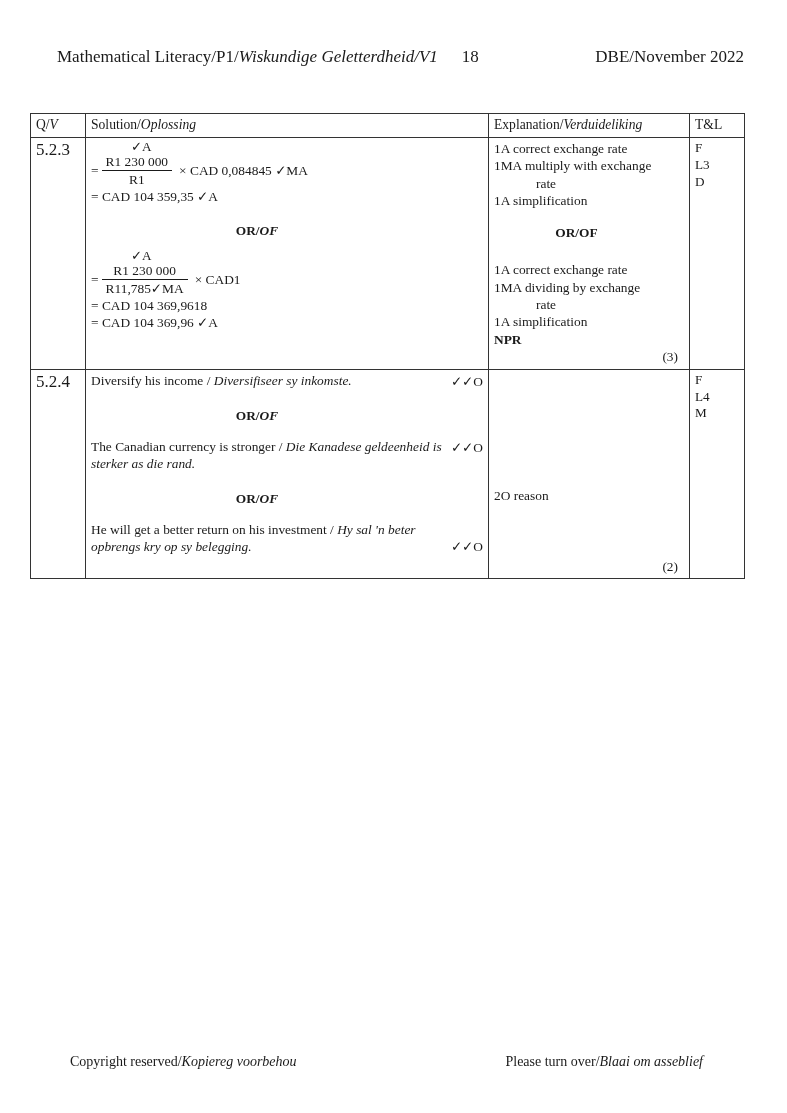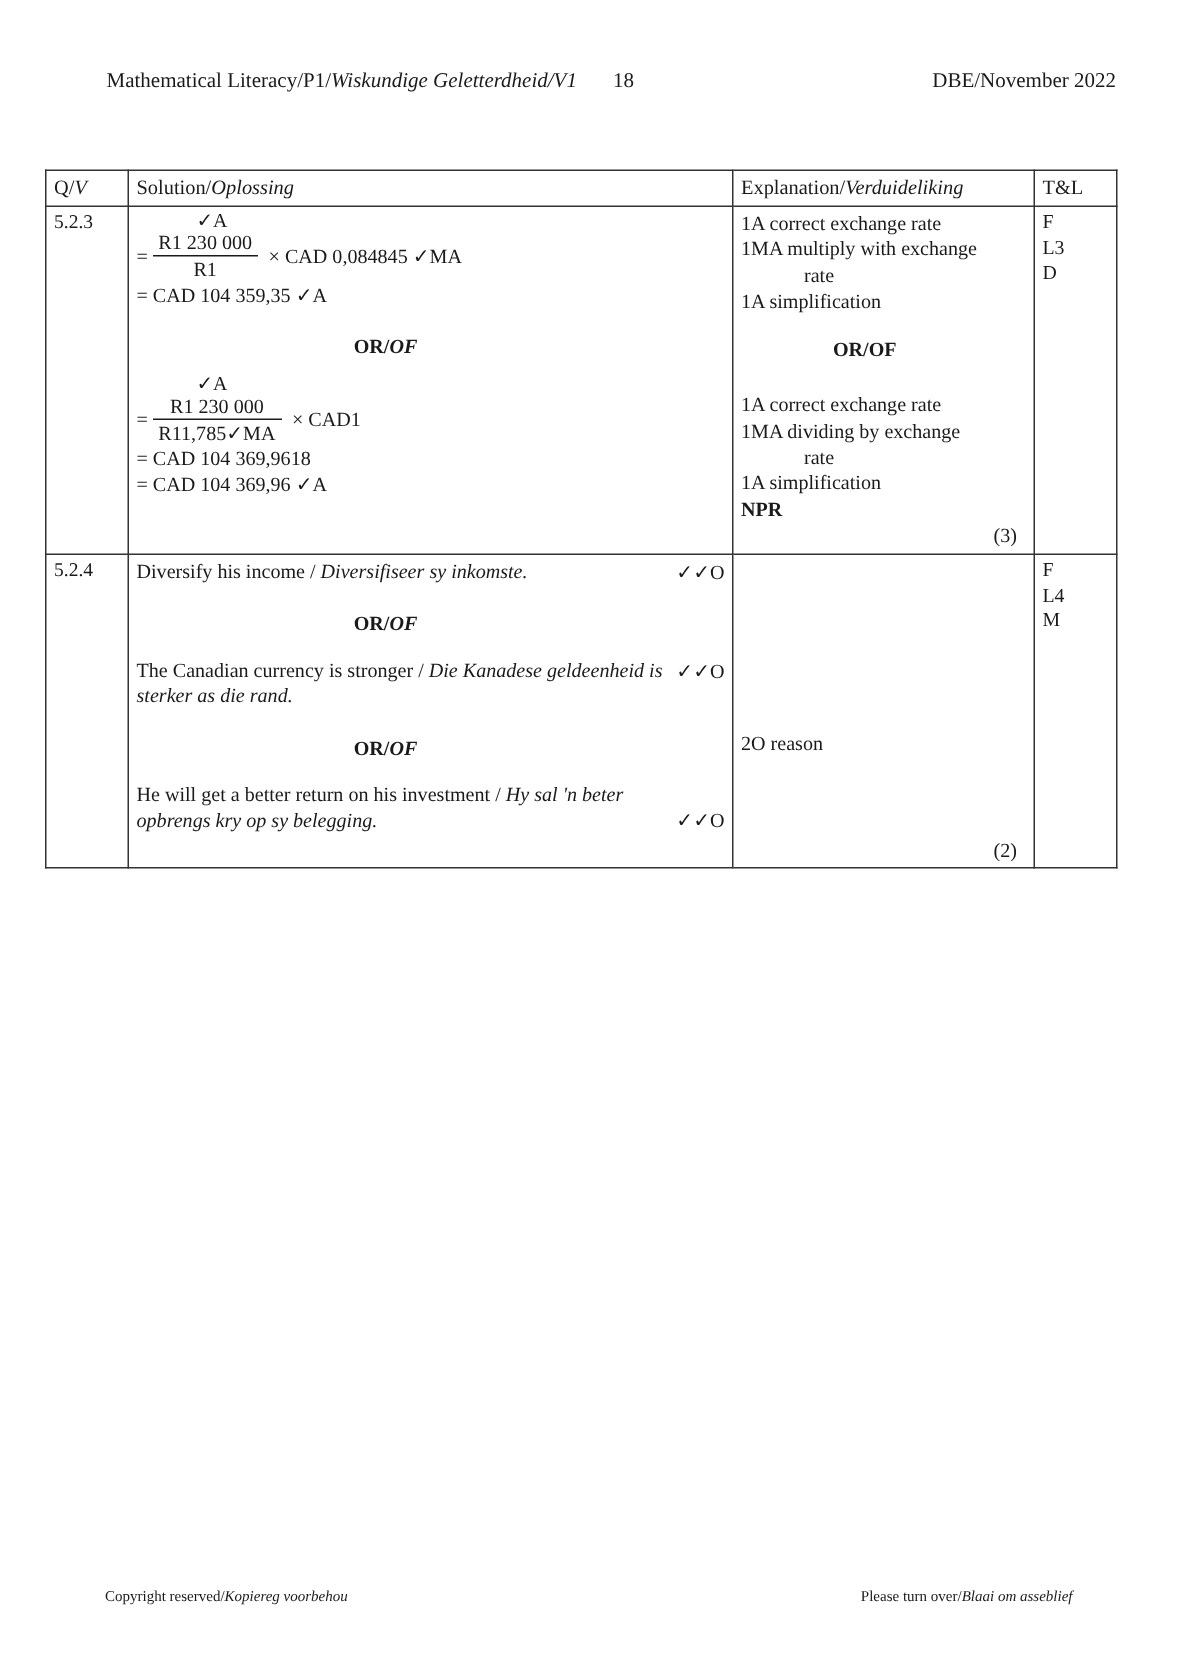--- a/index.html
+++ b/index.html
@@ -17,24 +17,24 @@
   }
 
   .page {
     position: absolute;
     inset: 0;
   }
 
   
   .doc-header {
     position: absolute;
-    left: 32px;
+    left: 18px;
     right: 43px;
     top: 45px;
-    font-size: 14px;
+    font-size: 17px;
     line-height: 1.45;
   }
   .header-line1 {
     display: flex;
     justify-content: flex-start;
     align-items: baseline;
     position: relative;
     padding-left: 39px;
   }
   .header-left { white-space: nowrap; }
@@ -74,21 +74,21 @@
   .col-exp   { width: 201px; }
   .col-tl    { width: 55px; }
 
   .marking-table thead td {
     font-weight: normal;
     font-size: 13.6px;
     padding-top: 3px;
     padding-bottom: 4px;
   }
 
-  .qv-cell { padding-top: 14px; padding-left: 8px; font-size: 13px; }
+  .qv-cell { padding-top: 14px; padding-left: 8px; font-size: 17px; }
   .tl-cell { padding-top: 8px; padding-left: 7px; line-height: 1.28; font-size: 13.2px; }
   .tl-cell div { white-space: nowrap; }
 
   .sol-cell { padding-top: 6px; padding-left: 9px; padding-right: 6px; }
   .exp-cell { padding-top: 6px; padding-left: 8px; padding-right: 7px; position: relative; line-height: 1.3; }
 
   .mark-above {
     margin-left: 40px;
     font-size: 13.2px;
     line-height: 1.05;
@@ -161,23 +161,23 @@
   .ans-mark-low { align-self: flex-end; }
 
   .r2-sol-cell { padding-top: 10px; padding-left: 11px; padding-right: 8px; font-size: 13.4px; }
   .r2-exp-cell { padding-left: 8px; position: relative; }
   .exp-reason-pos { padding-top: 115px; }
 
   
   .doc-footer {
     position: absolute;
     left: 70px;
-    right: 31px;
+    right: 43px;
     bottom: 43px;
-    font-size: 10px;
+    font-size: 14px;
     display: flex;
     justify-content: space-between;
     text-align: right;
   }
   .footer-right { padding-right: 41px; font-family: Liberation Serif, serif; }
 </style>
 </head>
 <body>
 
 <div class="page">

